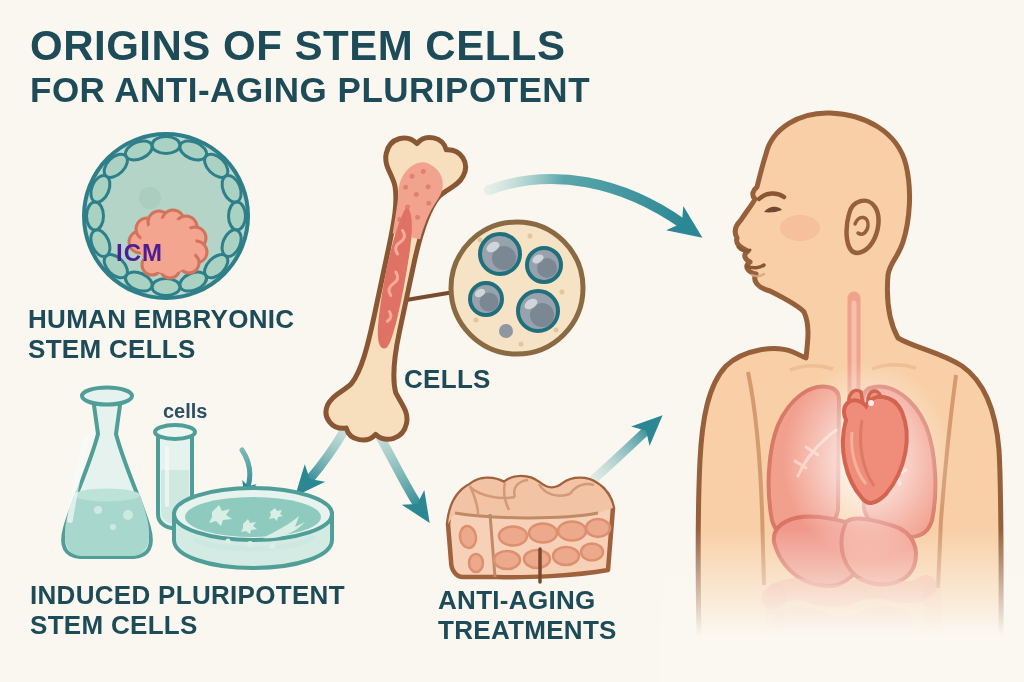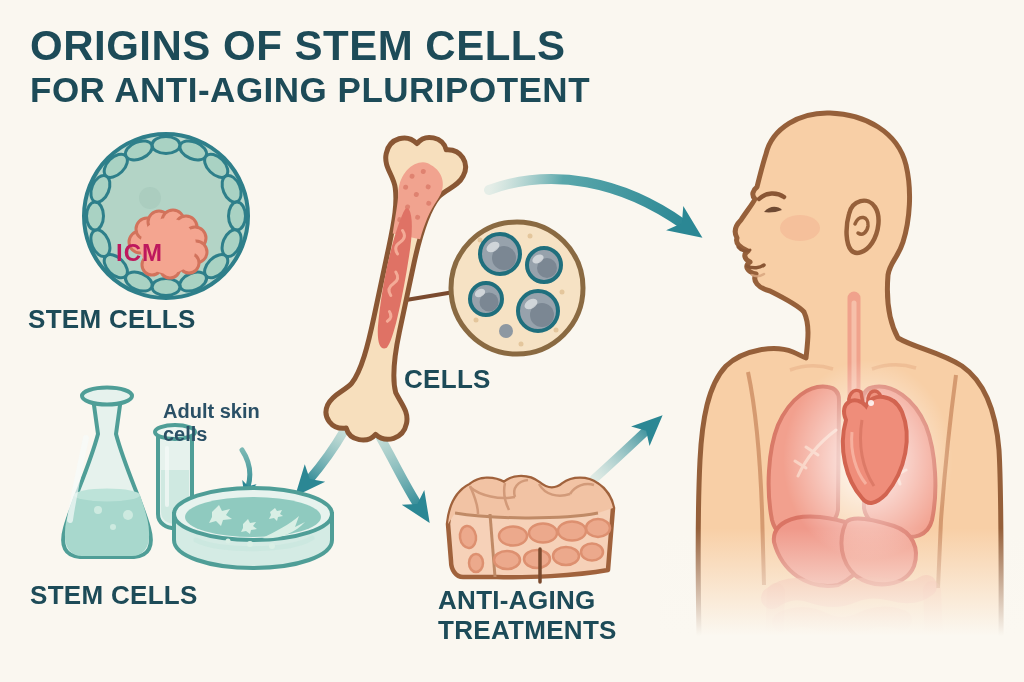--- a/index.html
+++ b/index.html
@@ -13,21 +13,21 @@
   #art{position:absolute;left:0;top:0;width:1024px;height:682px;}
   .txt{position:absolute;text-align:left;color:#1d4b58;}
   .title-l1{left:30px;top:24px;width:760px;font-size:42px;font-weight:bold;letter-spacing:.5px;line-height:1.05;}
   .title-l2{left:30px;top:72px;width:775px;font-size:35px;font-weight:bold;letter-spacing:.5px;line-height:1.05;}
   .caption{font-weight:bold;font-size:26px;line-height:1.16;letter-spacing:.3px;}
   .cap-embryonic{left:28px;top:304px;width:300px;}
   .cap-hema{left:404px;top:364px;width:250px;}
   .cap-ipsc{left:30px;top:580px;width:360px;}
   .cap-treatment{left:438px;top:585px;width:220px;}
   .annotation{left:163px;top:400px;width:150px;font-size:20px;font-weight:bold;color:#2a5066;line-height:1.15;}
-  .icm{left:116px;top:239px;width:100px;font-size:24px;font-weight:bold;color:#be185d;letter-spacing:1px;}
+  .icm{left:116px;top:239px;width:100px;font-size:24px;font-weight:bold;color:#4c1d95;letter-spacing:1px;}
   .line{display:block;}
 </style>
 </head>
 <body>
 
 <div id="stage">
 
 <svg id="art" viewBox="0 0 1024 682">
   <defs>
     <marker id="ah" viewBox="0 0 10 10" refX="3" refY="5" markerWidth="3.4" markerHeight="3.4" orient="auto">
@@ -311,33 +311,34 @@
     <path d="M 540,549 L 540,582" stroke="#7a4a2e" stroke-width="3.5" stroke-linecap="round"></path>
   </g>
 </svg>
 
 <div class="txt title-l1">ORIGINS OF STEM CELLS</div>
 <div class="txt title-l2">FOR ANTI-AGING PLURIPOTENT</div>
 
 <div class="txt icm">ICM</div>
 
 <div class="txt caption cap-embryonic">
+  <span class="line">HUMAN EMBRYONIC</span>
   <span class="line">STEM CELLS</span>
 </div>
 
 <div class="txt caption cap-hema">
   <span class="line">CELLS</span>
 </div>
 
 <div class="txt annotation">
-  <span class="line">Adult skin</span>
   <span class="line">cells</span>
 </div>
 
 <div class="txt caption cap-ipsc">
+  <span class="line">INDUCED PLURIPOTENT</span>
   <span class="line">STEM CELLS</span>
 </div>
 
 <div class="txt caption cap-treatment">
   <span class="line">ANTI-AGING</span>
   <span class="line">TREATMENTS</span>
 </div>
 
 </div>
 

